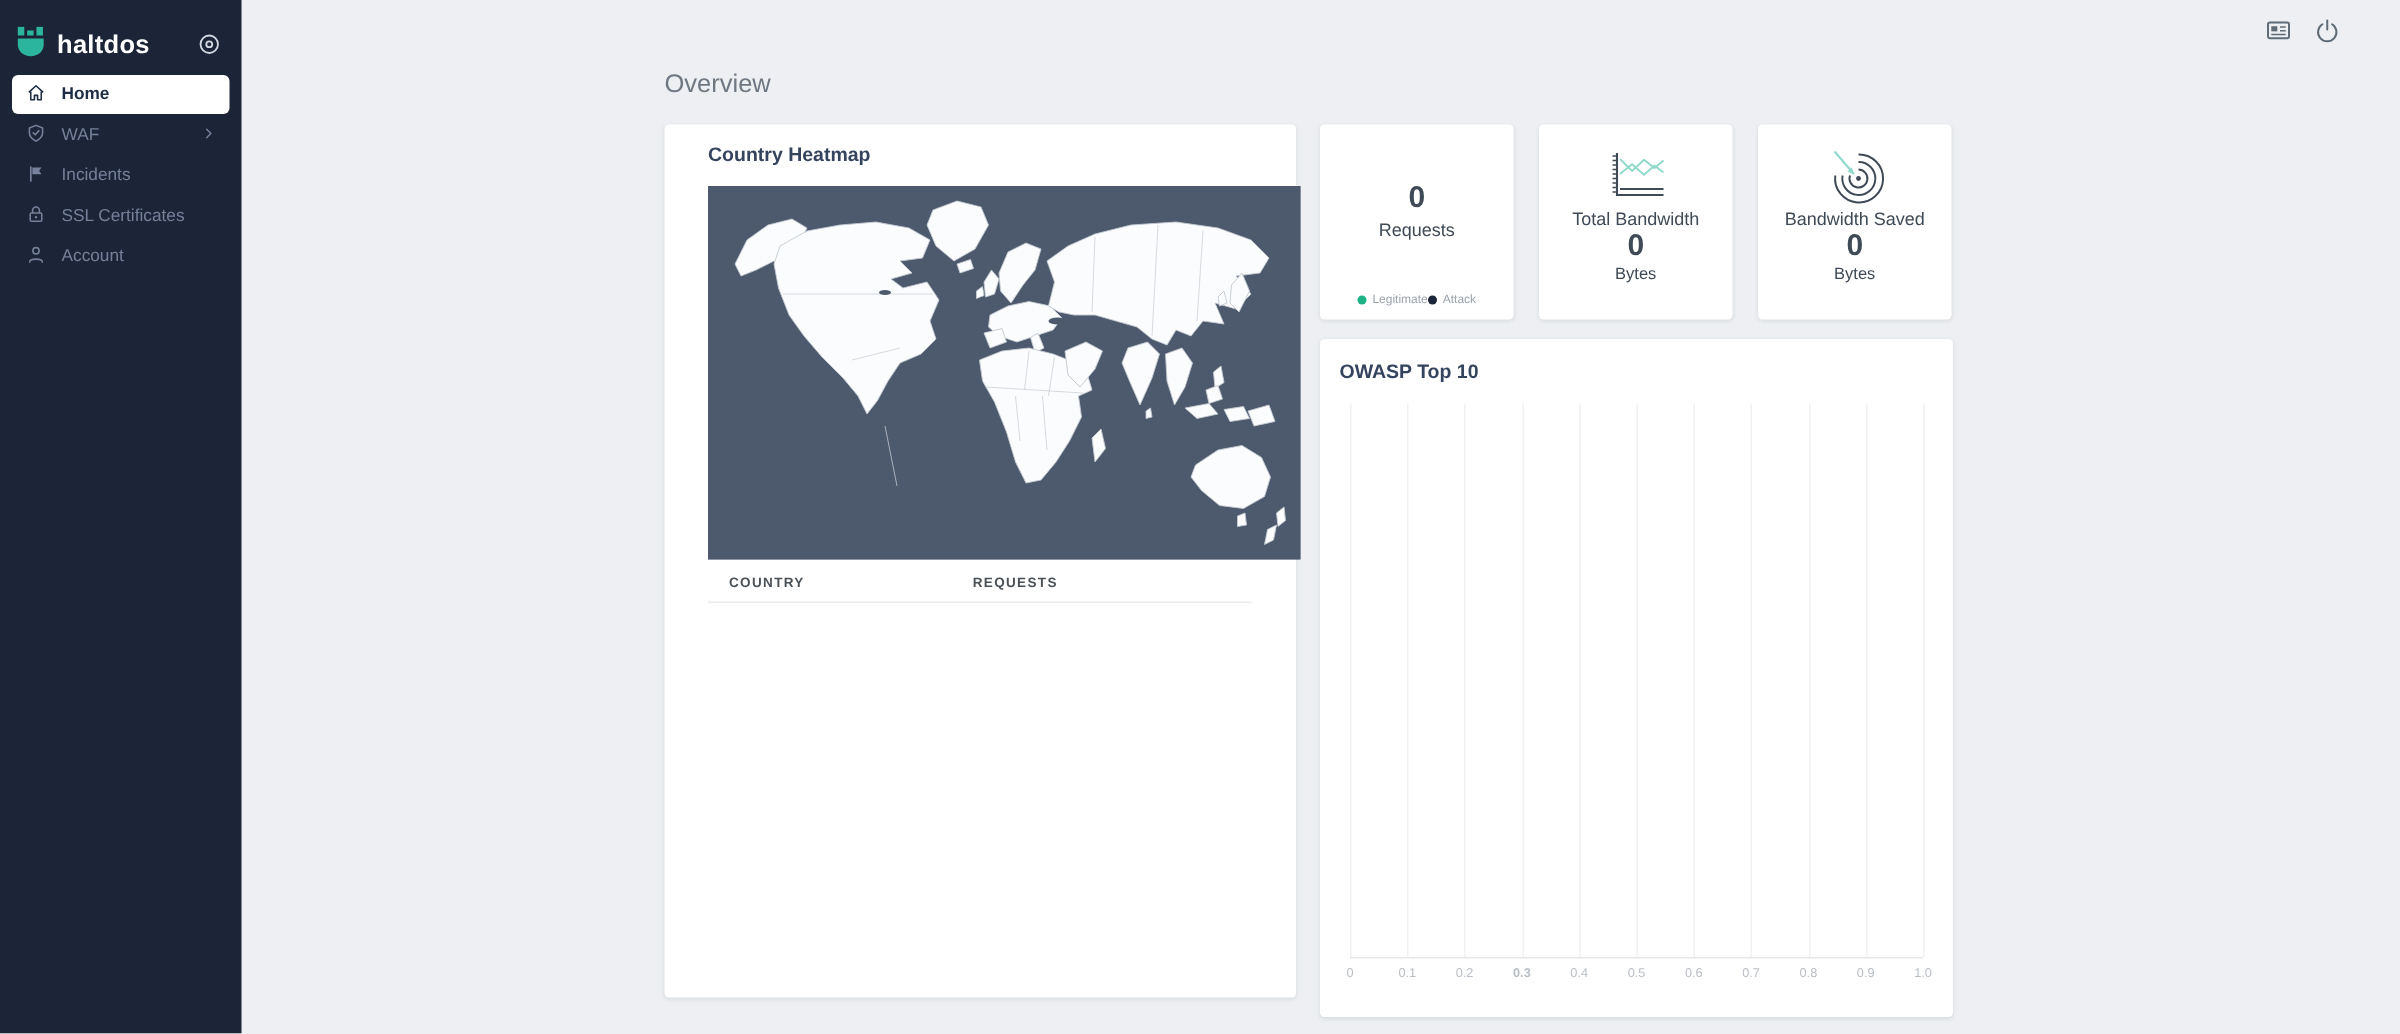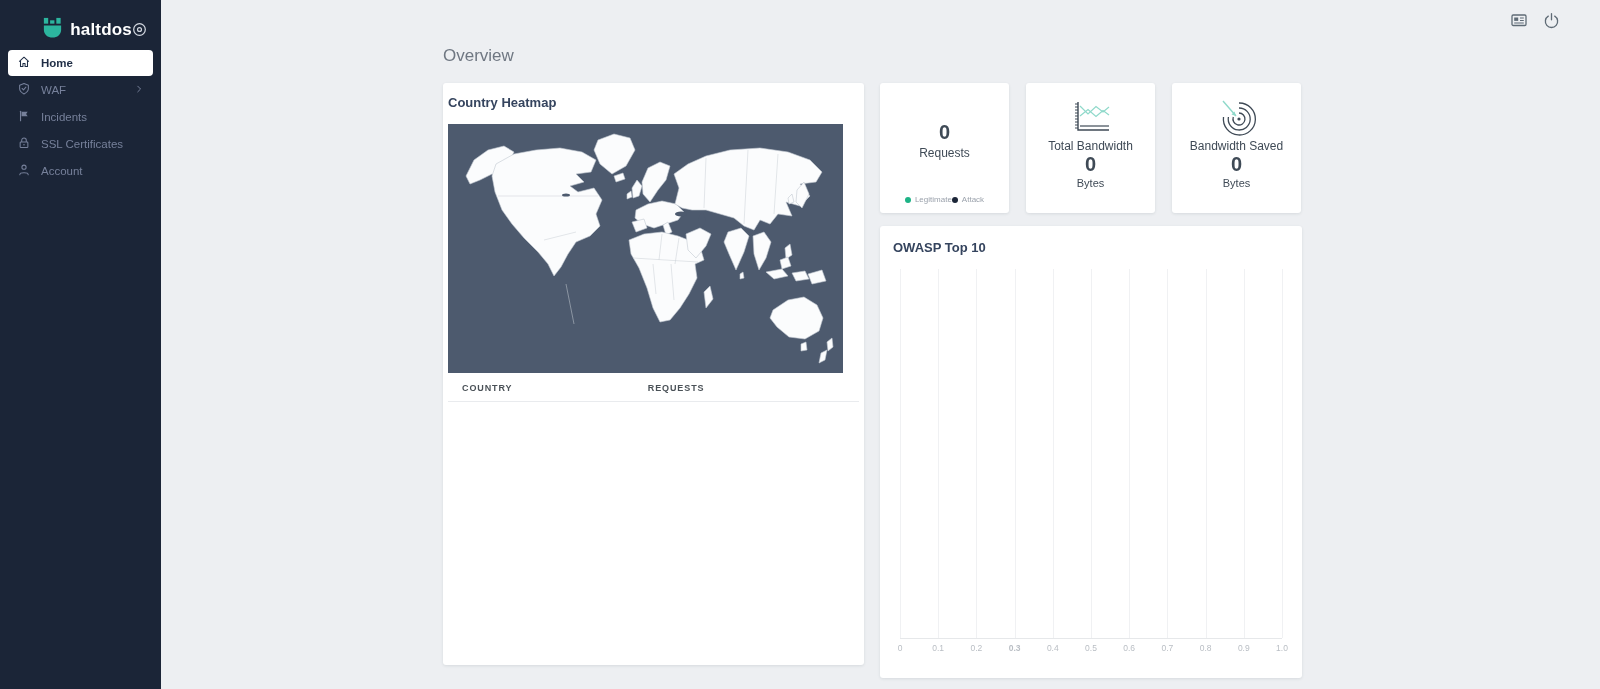--- a/index.html
+++ b/index.html
@@ -10,21 +10,21 @@
     position:relative;
     color:#3f4a56;
   }
 
   
   .sidebar {
     position:absolute; left:0; top:0; width:161px; height:689px;
     background:#1b2537;
   }
   .sidebar-header {
-    display:flex; align-items:center; justify-content:flex-end;
+    display:flex; align-items:center; justify-content:space-between;
     padding:24px 14px 9px 9px; height:44px;
   }
   .logo { display:flex; align-items:center; gap:6px; cursor:pointer; }
   .logo-text { color:#ffffff; font-size:17px; font-weight:bold; letter-spacing:0.2px; }
   .sidebar-toggle { display:flex; align-items:center; cursor:pointer; }
   .nav { padding:6px 8px 0 8px; }
   .nav-item {
     display:flex; align-items:center; gap:10px;
     height:26px; padding:0 9px; margin-bottom:1px;
     border-radius:4px; cursor:pointer;
@@ -46,21 +46,21 @@
   .content { position:absolute; left:443px; top:46px; width:860px; }
   .page-title { font-size:17px; font-weight:normal; color:#6f7782; margin-bottom:17px; }
   .columns { display:flex; gap:16px; }
   .card {
     background:#ffffff; border-radius:3px;
     box-shadow:0 1px 3px rgba(60,70,85,0.12);
   }
   .card-title { font-size:13px; font-weight:bold; color:#35445e; }
 
   
-  .heatmap-card { width:421px; height:582px; padding:12px 5px; }
+  .heatmap-card { width:421px; height:582px; padding:12px 29px; }
   .map-wrap { margin-top:14px; width:395px; height:249px; background:#4d5a6e; }
   .map-wrap svg { display:block; }
   .country-table-header {
     display:flex; padding:10px 14px 8px 14px;
     border-bottom:1px solid #e9ebee;
   }
   .country-table-header .col {
     font-size:9px; font-weight:bold; letter-spacing:0.9px;
     text-transform:uppercase; color:#4a5157;
   }

